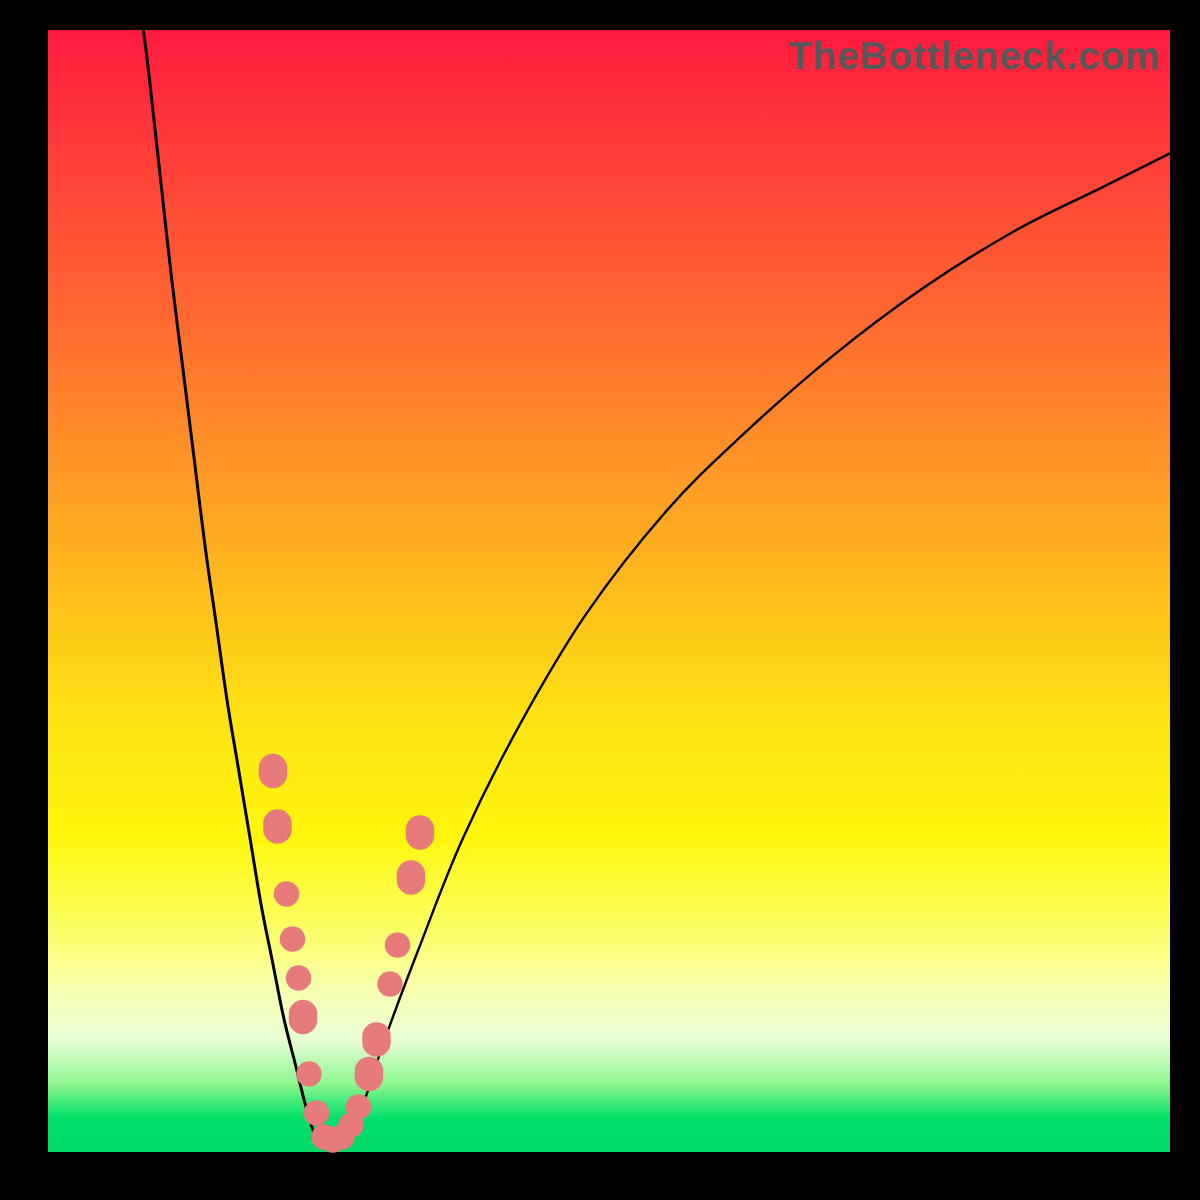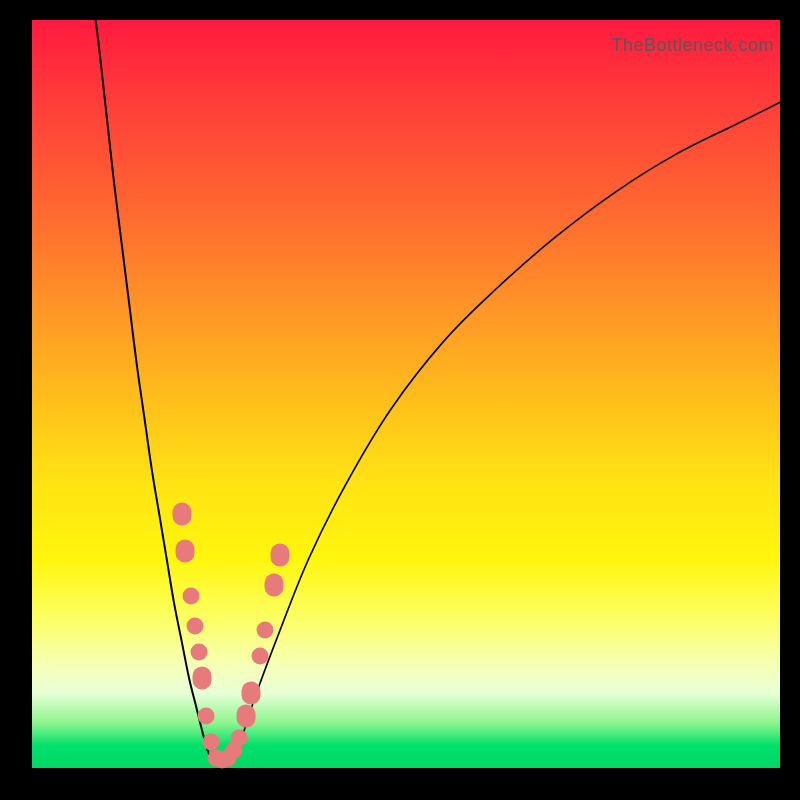--- a/index.html
+++ b/index.html
@@ -13,21 +13,21 @@
           #ffc31a 52%,
           #ffe414 62%,
           #fff60d 72%,
           #fcff63 80%,
           #f7ffb4 86%,
           #e8ffd6 90%,
           #8cf58e 94%,
           #00e06a 97%,
           #00d864 100%);
         overflow:visible}
-  .credit{position:absolute;top:15px;right:6px;font-size:18px;color:#56595b;letter-spacing:.5px;font-weight:400}
+  .credit{position:absolute;top:2px;right:6px;font-size:26px;color:#56595b;letter-spacing:.5px;font-weight:700}
   svg.curves{position:absolute;left:0;top:0}
   .marker{position:absolute;width:17px;height:17px;border-radius:50%;
           background:#e77a7a;transform:translate(-50%,-50%)}
   .marker.big{width:19px;height:23px;border-radius:10px}
 </style>
 </head>
 <body>
 <div class="stage">
   <div class="plot">
     <div class="credit">TheBottleneck.com</div>

